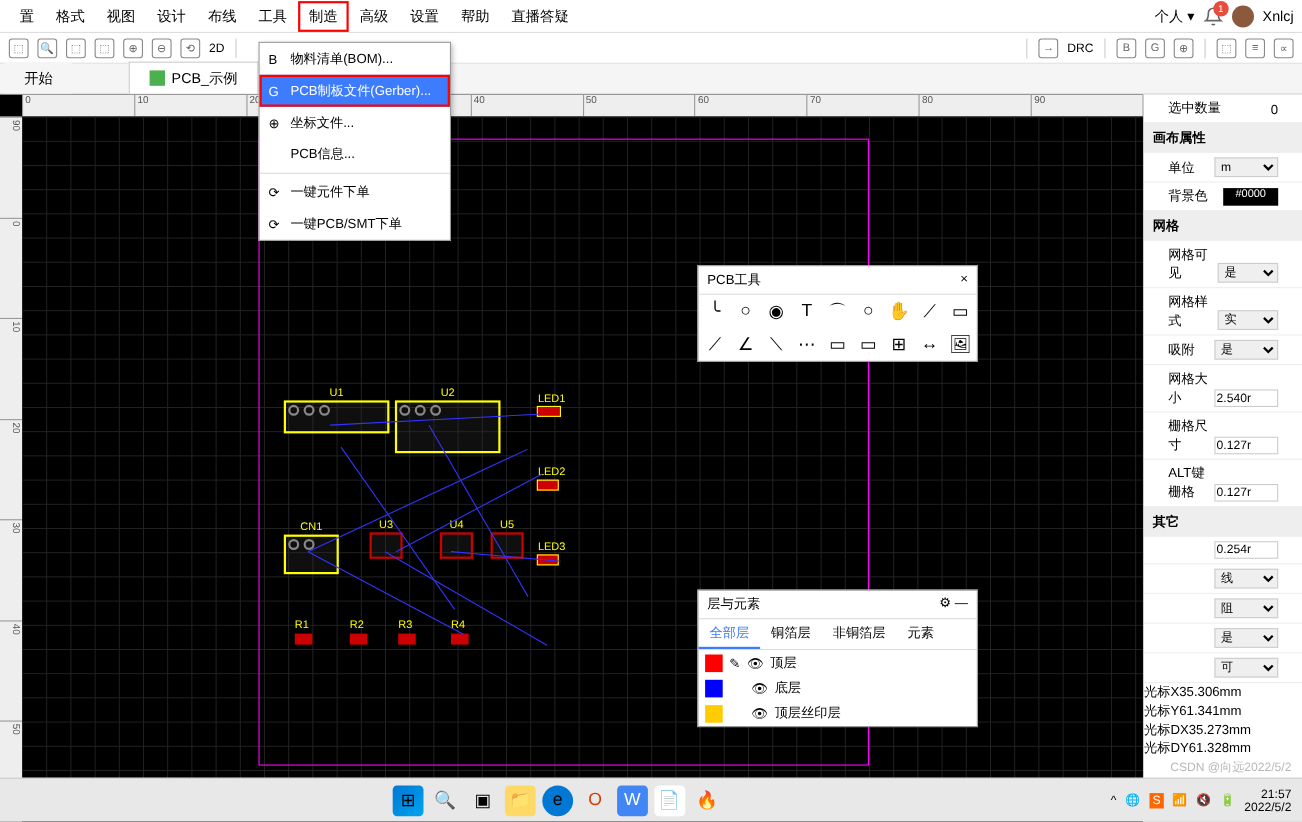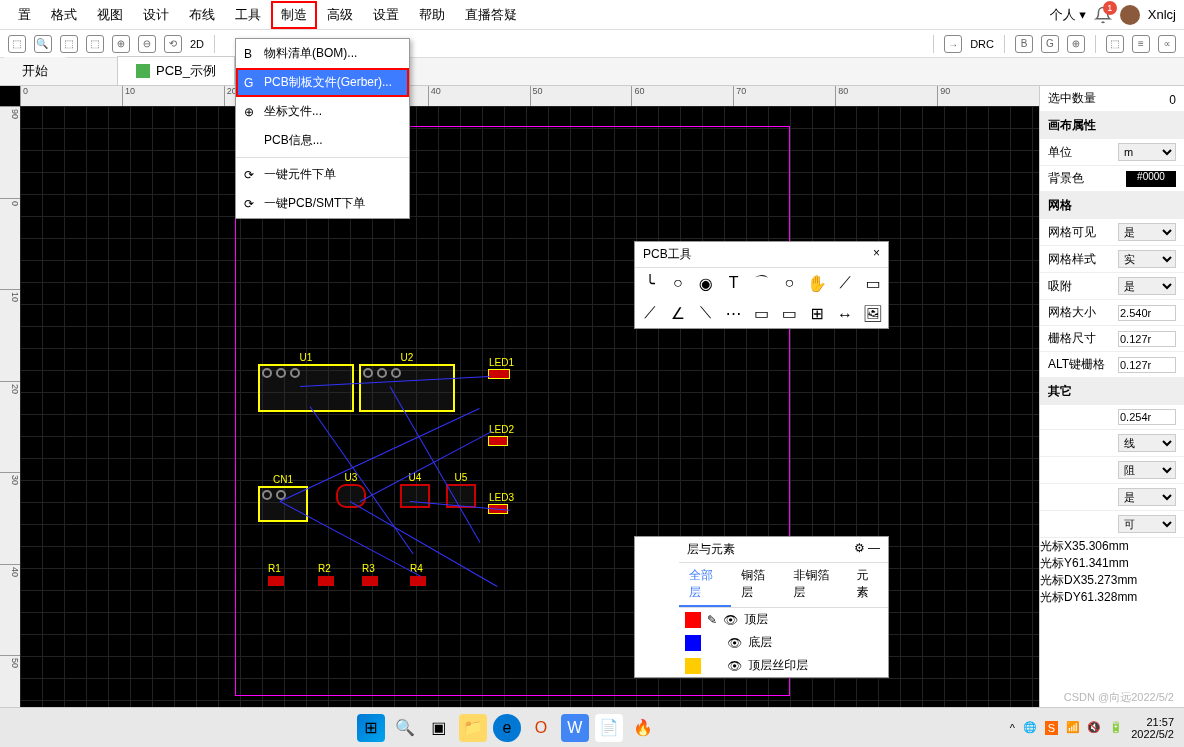--- a/index.html
+++ b/index.html
@@ -45,30 +45,30 @@
 .led-label { position: absolute; top: -13px; left: 0; color: #ff0; font-size: 10px; }
 .pad { width: 10px; height: 10px; border-radius: 50%; border: 2px solid #888; display: inline-block; margin: 2px; }
 .r-comp { position: absolute; width: 16px; height: 10px; background: #c00; }
 .net { position: absolute; border-top: 1px solid #33f; transform-origin: left center; }
 
 .pcb-tools { position: absolute; top: 155px; right: 150px; width: 255px; background: #fff; border: 1px solid #999; z-index: 50; }
 .pcb-tools .ptitle { padding: 4px 8px; font-size: 12px; border-bottom: 1px solid #ddd; display: flex; justify-content: space-between; }
 .pcb-tools .prow { display: flex; padding: 4px; gap: 6px; }
 .pcb-tools .pbtn { width: 22px; height: 22px; display: flex; align-items: center; justify-content: center; border: 1px solid transparent; }
 
-.layers { position: absolute; top: 450px; right: 150px; width: 255px; background: #fff; border: 1px solid #999; z-index: 50; font-size: 12px; padding-left: 44px; }
+.layers { position: absolute; top: 450px; right: 150px; width: 255px; background: #fff; border: 1px solid #999; z-index: 50; font-size: 12px; }
 .layers .ltitle { padding: 4px 8px; border-bottom: 1px solid #ddd; display: flex; justify-content: space-between; }
 .layers .ltabs { display: flex; border-bottom: 1px solid #ddd; }
 .layers .ltab { padding: 4px 10px; cursor: pointer; }
 .layers .ltab.active { color: #3d7cff; border-bottom: 2px solid #3d7cff; }
 .layers .lrow { display: flex; align-items: center; padding: 3px 6px; gap: 6px; }
 .layers .lcolor { width: 16px; height: 16px; }
 
 .sidepanel { width: 145px; background: #fff; border-left: 1px solid #ccc; font-size: 12px; overflow-y: auto; }
-.sidepanel .srow { display: flex; justify-content: space-between; align-items: flex-end; padding: 4px 8px; border-bottom: 1px solid #eee; }
+.sidepanel .srow { display: flex; justify-content: space-between; align-items: flex-end; padding: 4px 22px; border-bottom: 1px solid #eee; }
 .sidepanel .shead { background: #eee; font-weight: bold; padding: 5px 8px; }
 .sidepanel select, .sidepanel input { width: 58px; font-size: 11px; border: 1px solid #ccc; padding: 1px; }
 .sidepanel .colorbox { width: 50px; height: 16px; background: #000; color: #fff; font-size: 10px; text-align: center; }
 
 .taskbar { position: absolute; bottom: 0; left: 0; right: 0; height: 40px; background: #e8e8e8; display: flex; align-items: center; padding: 0 10px; gap: 6px; border-top: 1px solid #ccc; }
 .taskbar .tspacer { flex: 1; }
 .taskbar .tbicon { width: 28px; height: 28px; border-radius: 4px; display: flex; align-items: center; justify-content: center; }
 .taskbar .tray { display: flex; align-items: center; gap: 8px; font-size: 11px; }
 .watermark { position: absolute; bottom: 42px; right: 10px; color: #999; font-size: 11px; opacity: 0.7; z-index: 200; }
 </style>
@@ -181,36 +181,36 @@
         <span>10</span>
         <span>20</span>
         <span>30</span>
         <span>40</span>
         <span>50</span>
     </div>
     <div class="canvas">
       <div class="grid"></div>
       <div class="board-outline"></div>
 
-      <div class="comp" style="top:258px;left:238px;width:96px;height:48px;">
+      <div class="comp" style="top:258px;left:238px;width:96px;height:30px;">
         <span class="comp-label">U1</span>
         <span class="pad"></span><span class="pad"></span><span class="pad"></span>
       </div>
 
       <div class="comp" style="top:258px;left:339px;width:96px;height:48px;">
         <span class="comp-label">U2</span>
         <span class="pad"></span><span class="pad"></span><span class="pad"></span>
       </div>
 
       <div class="comp" style="top:380px;left:238px;width:50px;height:36px;">
         <span class="comp-label">CN1</span>
         <span class="pad"></span><span class="pad"></span>
       </div>
 
-      <div class="comp" style="top:378px;left:316px;width:30px;height:24px;border-color:#c00;border-radius:10px;">
+      <div class="comp" style="top:378px;left:316px;width:30px;height:24px;border-color:#c00;">
           <span class="comp-label">U3</span>
         </div>
       <div class="comp" style="top:378px;left:380px;width:30px;height:24px;border-color:#c00;">
           <span class="comp-label">U4</span>
         </div>
       <div class="comp" style="top:378px;left:426px;width:30px;height:24px;border-color:#c00;">
           <span class="comp-label">U5</span>
         </div>
 
       <div class="led" style="top:263px;left:468px;padding-left:20px;">

